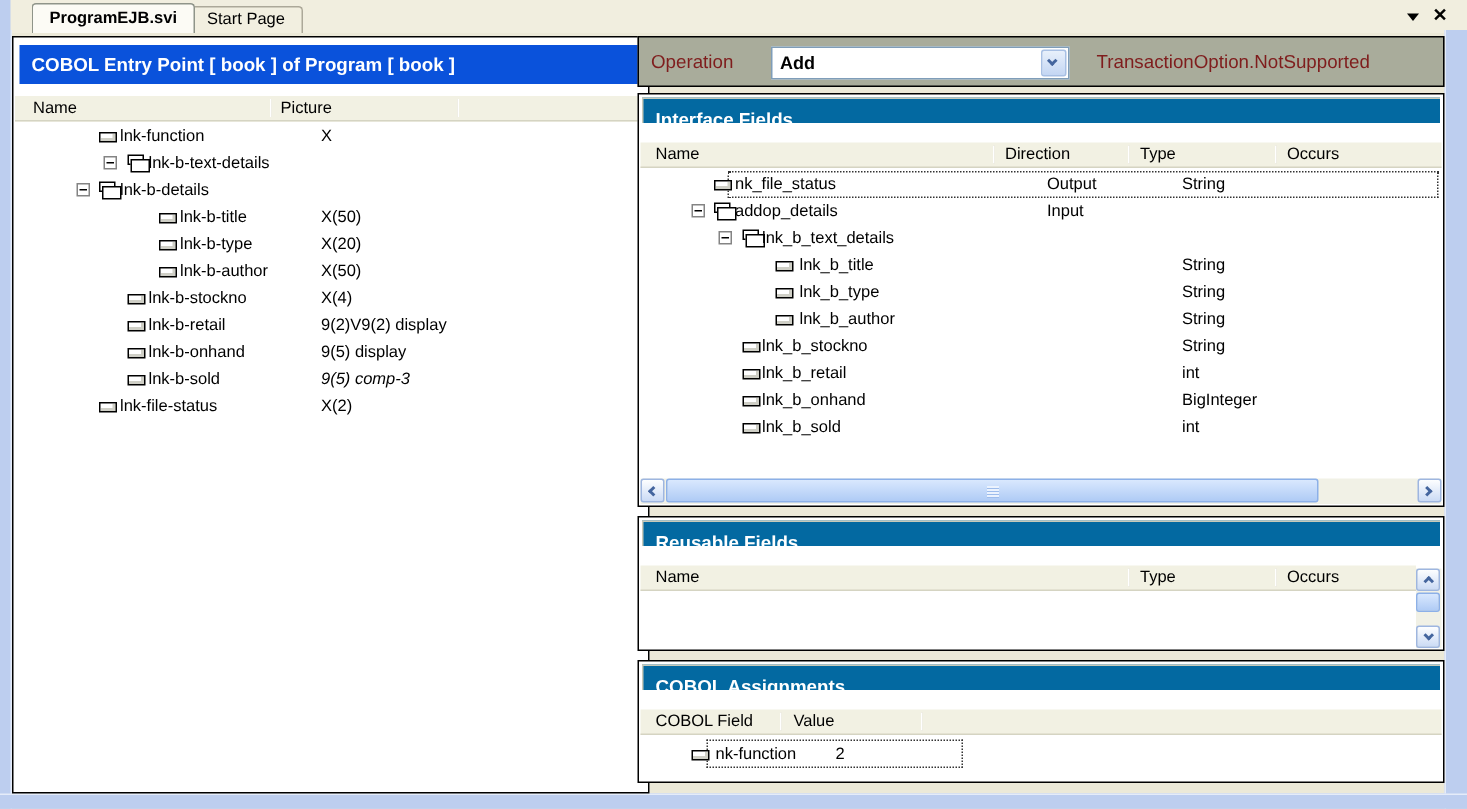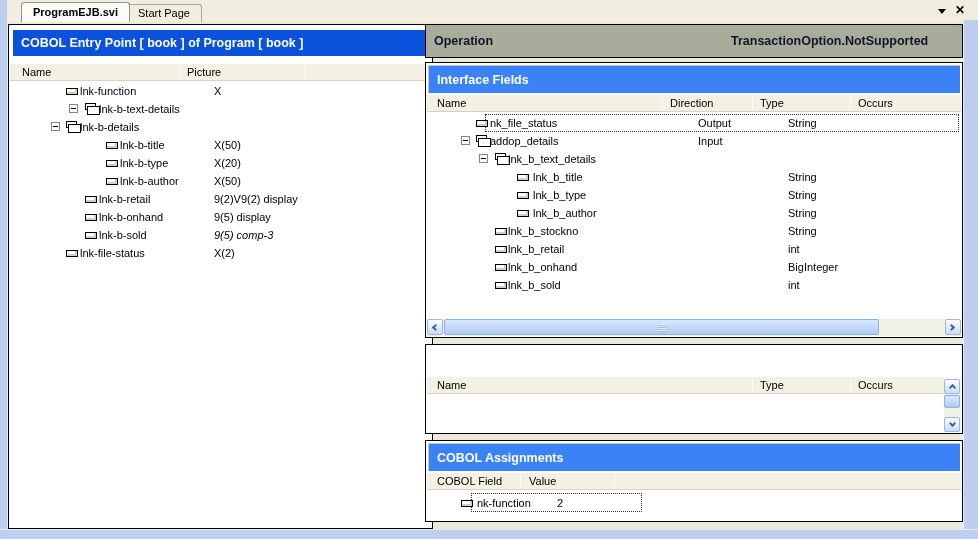--- a/index.html
+++ b/index.html
@@ -33,26 +33,26 @@
     font-size:12px; color:#000; }
 
   
   .panel { position:absolute; background:#fff; border:1px solid #000; }
   #left-panel { left:8px; top:24px; width:425px; height:505px; }
   #op-bar { left:425px; top:24px; width:538px; height:34px; background:#A9AC9B; }
   #if-box { left:425px; top:62px;  width:538px; height:276px; }
   #ru-box { left:425px; top:344px; width:538px; height:90px; }
   #ca-box { left:425px; top:440px; width:538px; height:82px; }
 
-  .bar-title { font-weight:bold; font-size:12px; color:#0f172a; }
+  .bar-title { font-weight:normal; font-size:12px; color:#7f1d1d; }
   #entry-title { position:absolute; left:4px; top:5px; right:4px; height:26px;
     background:#0A52DB; color:#fff; font-weight:bold; font-size:12.5px;
     line-height:26px; padding-left:8px; }
-  .sec-header { position:absolute; left:2px; top:2px; right:2px; height:28px;
-    background:#3b82f6; color:#fff; font-weight:bold; font-size:12.5px;
+  .sec-header { position:absolute; left:2px; top:2px; right:2px; height:17px;
+    background:#0369a1; color:#fff; font-weight:bold; font-size:12.5px;
     line-height:28px; padding-left:8px;
     border-top:1px solid #C6C9B9; border-left:1px solid #C6C9B9; }
 
   .colhead { position:absolute; left:1px; right:1px; height:17px;
     background:#F2F1E3; border-bottom:1px solid #D5D4C2; line-height:16px; }
   .colhead .cell { position:absolute; top:0; }
   .colhead .sep { position:absolute; top:2px; width:1px; height:12px;
     background:#C9C8B4; border-right:1px solid #FFFFFF; }
 
   .rows { position:absolute; left:1px; right:1px; }
@@ -155,20 +155,25 @@
           <span class="txt" style="left: 82px;">lnk-b-type</span>
           <span class="txt" style="left: 176px;">X(20)</span>
         </div>
         <div class="tree-row">
           <span class="icon-field" style="left: 68px;"></span>
           <span class="txt" style="left: 82px;">lnk-b-author</span>
           <span class="txt" style="left: 176px;">X(50)</span>
         </div>
         <div class="tree-row">
           <span class="icon-field" style="left: 47px;"></span>
+          <span class="txt" style="left: 61px;">lnk-b-stockno</span>
+          <span class="txt" style="left: 176px;">X(4)</span>
+        </div>
+        <div class="tree-row">
+          <span class="icon-field" style="left: 47px;"></span>
           <span class="txt" style="left: 61px;">lnk-b-retail</span>
           <span class="txt" style="left: 176px;">9(2)V9(2) display</span>
         </div>
         <div class="tree-row">
           <span class="icon-field" style="left: 47px;"></span>
           <span class="txt" style="left: 61px;">lnk-b-onhand</span>
           <span class="txt" style="left: 176px;">9(5) display</span>
         </div>
         <div class="tree-row">
           <span class="icon-field" style="left: 47px;"></span>
@@ -178,20 +183,26 @@
         <div class="tree-row">
           <span class="icon-field" style="left: 28px;"></span>
           <span class="txt" style="left: 42px;">lnk-file-status</span>
           <span class="txt" style="left: 176px;">X(2)</span>
         </div>
       </div>
   </div>
 
   <div id="op-bar" class="panel">
     <span class="bar-title" style="position:absolute;left:8px;top:0;line-height:32px;font-size:12.5px;">Operation</span>
+    <div id="op-combo">
+      <span class="val">Add</span>
+      <span id="combo-btn">
+        <span class="chev chev-down" style="left:4px;top:4px;"></span>
+      </span>
+    </div>
     <span class="bar-title" style="position:absolute;left:305px;top:0;line-height:32px;font-size:12.5px;">TransactionOption.NotSupported</span>
   </div>
 
   <div id="if-box" class="panel">
     <div class="sec-header">Interface Fields</div>
     <div class="colhead" style="top:32px;">
       <span class="cell" style="left:10px;">Name</span>
       <span class="sep" style="left:235px;"></span>
       <span class="cell" style="left:243px;">Direction</span>
       <span class="sep" style="left:325px;"></span>
@@ -262,20 +273,21 @@
       <div class="sb-thumb-h" style="left:17px;top:0;width:435px;height:16px;">
         <span class="grip-h" style="left:213px;top:4px;"></span>
       </div>
       <div class="sb-btn" style="right:0;top:0;width:16px;height:16px;">
         <span class="chev chev-right" style="left:3px;top:5px;"></span>
       </div>
     </div>
   </div>
 
   <div id="ru-box" class="panel">
+    <div class="sec-header">Reusable Fields</div>
     <div class="colhead" style="top:32px; right:18px;">
       <span class="cell" style="left:10px;">Name</span>
       <span class="sep" style="left:325px;"></span>
       <span class="cell" style="left:333px;">Type</span>
       <span class="sep" style="left:423px;"></span>
       <span class="cell" style="left:431px;">Occurs</span>
     </div>
     <div class="white-body" style="left:1px; right:18px; top:50px; bottom:1px;"></div>
 
     <div id="ru-vscroll">

